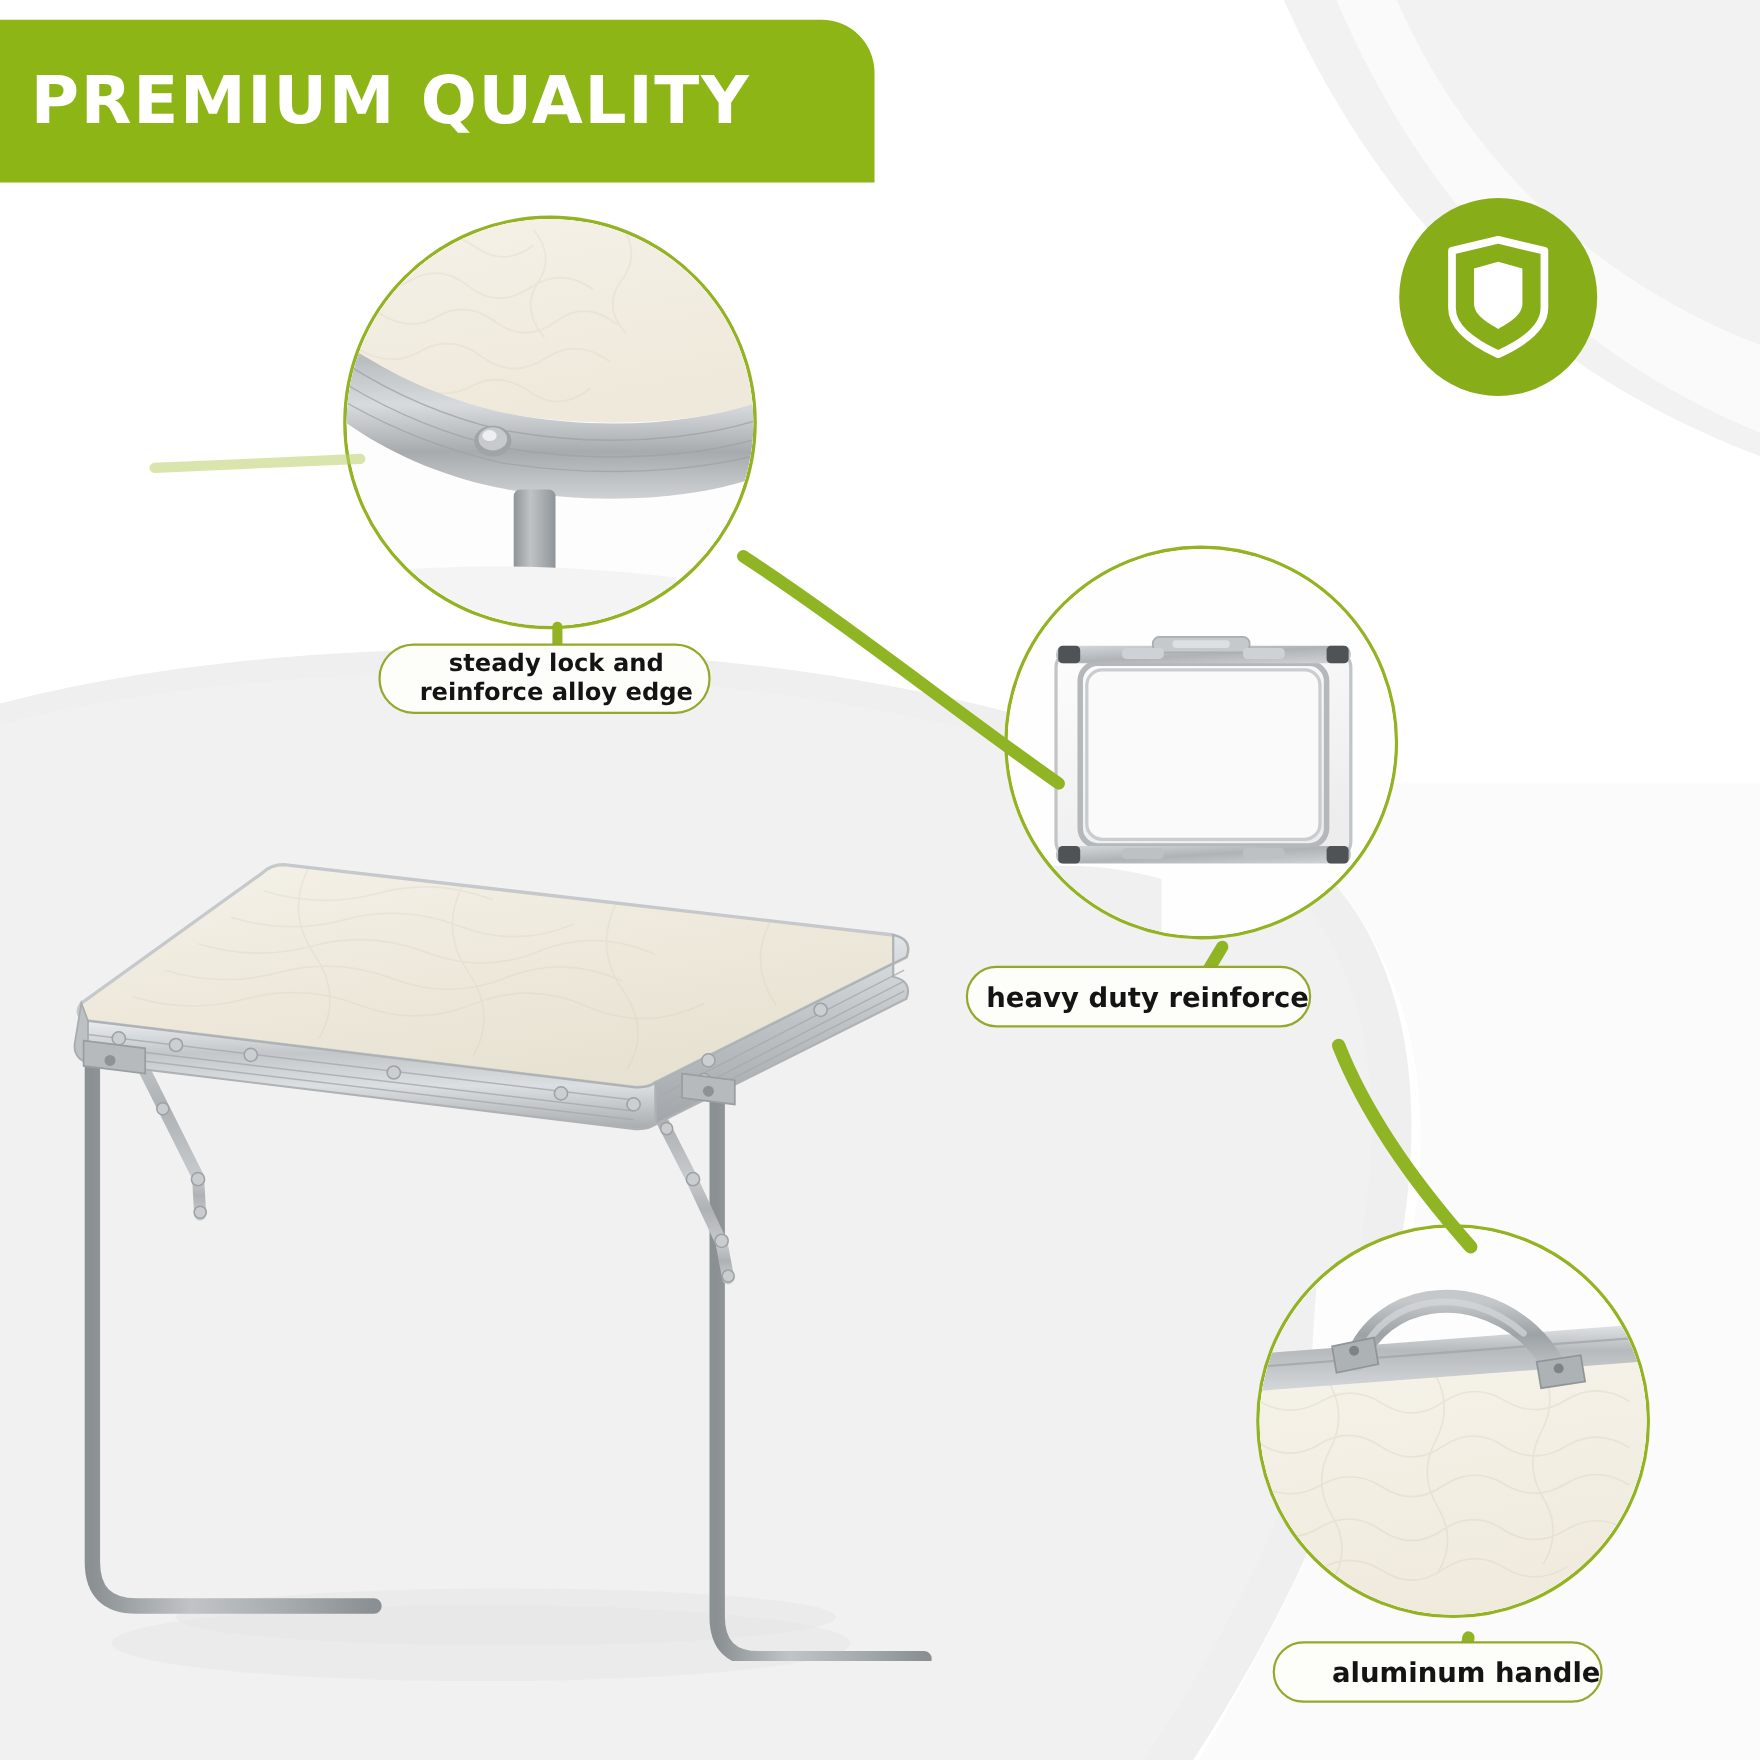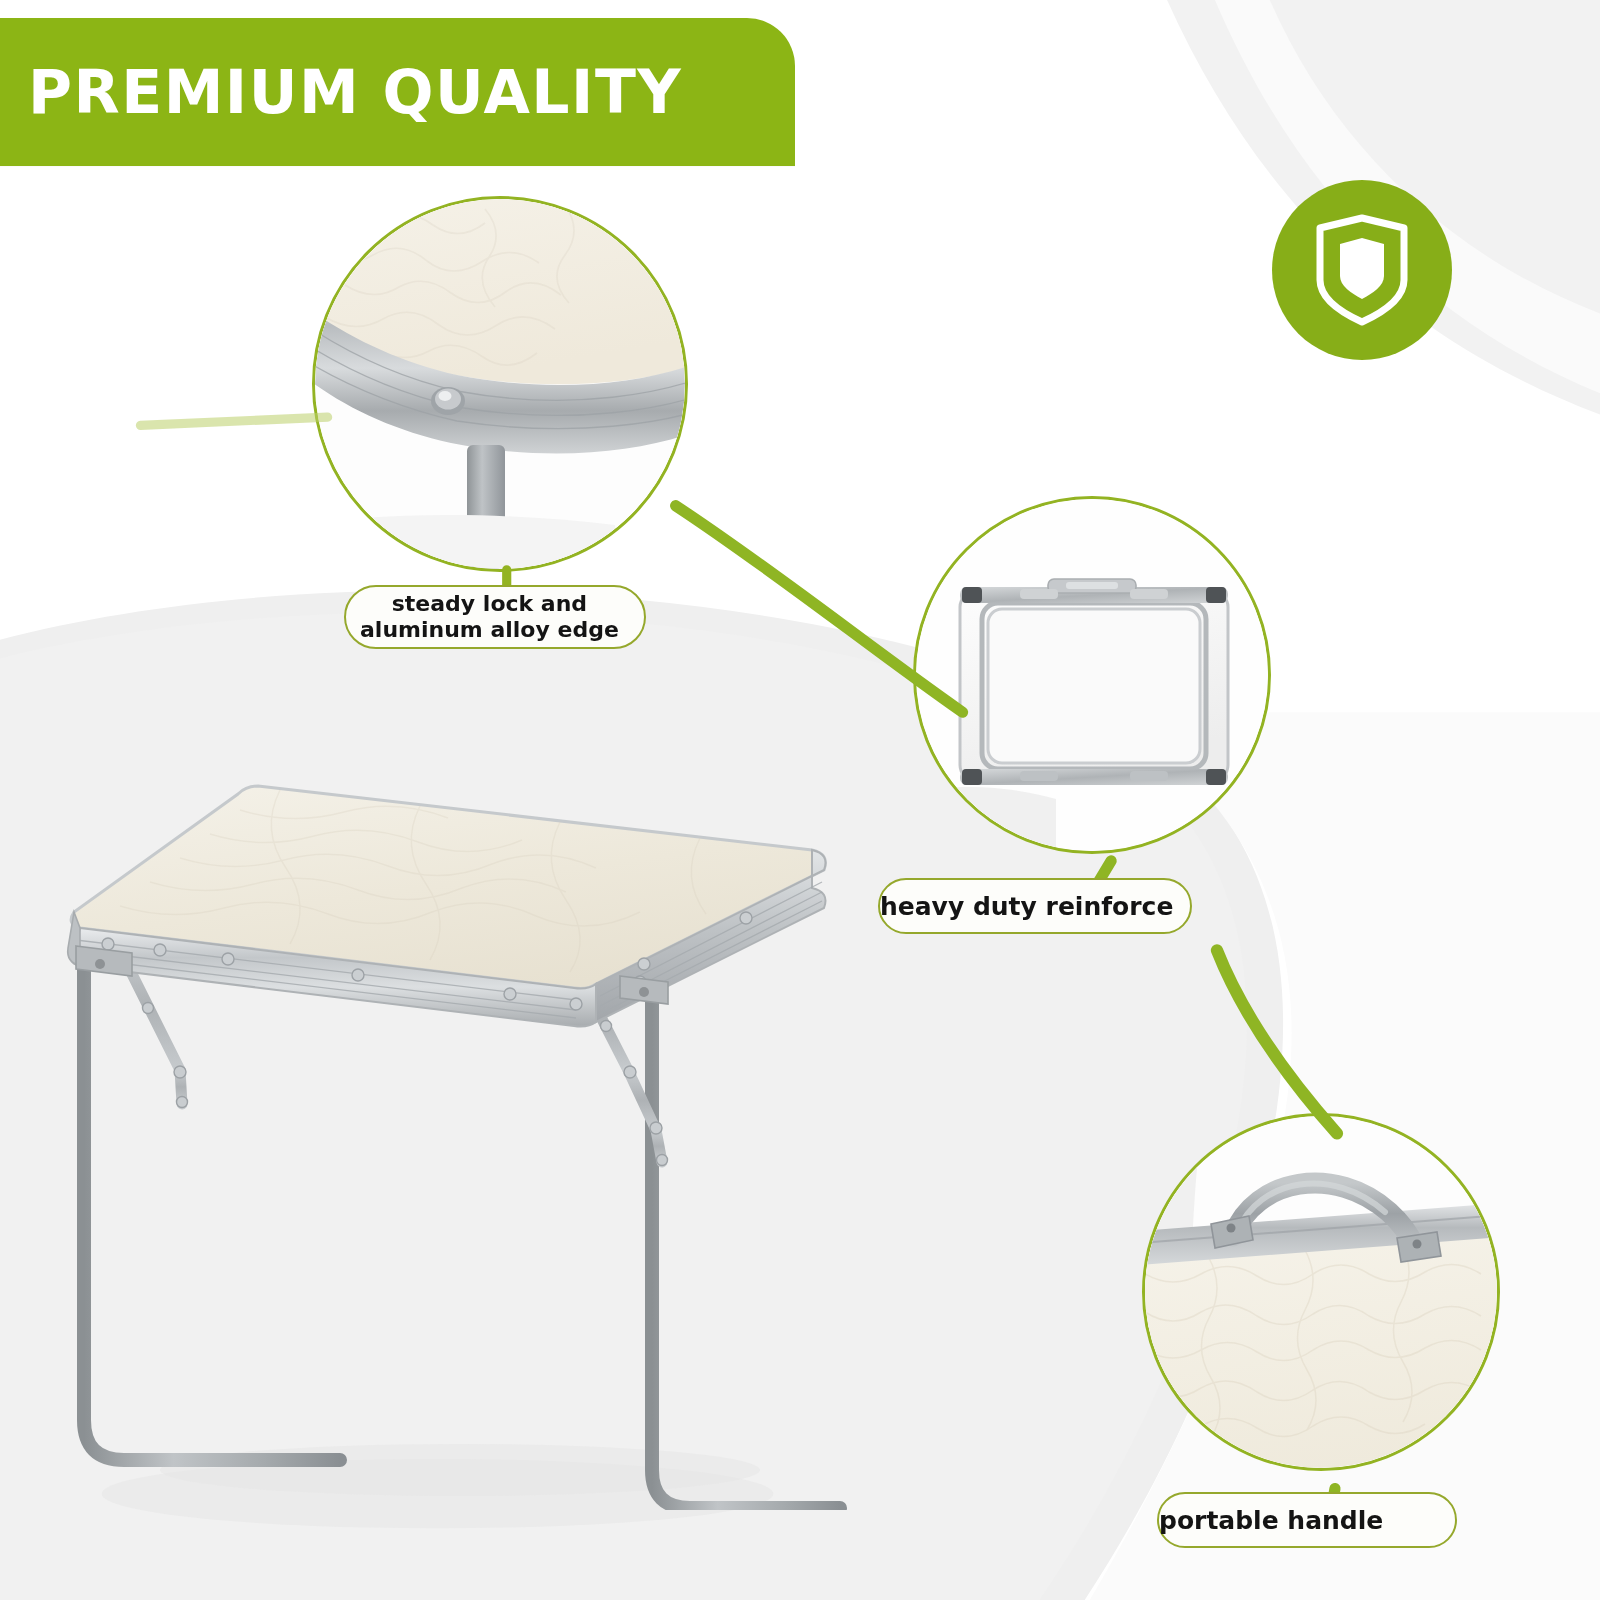--- a/index.html
+++ b/index.html
@@ -53,21 +53,21 @@
   #circle-edge{left:312px;top:196px;width:370px;height:370px;}
   #circle-folded{left:913px;top:496px;width:352px;height:352px;}
   #circle-handle{left:1142px;top:1113px;width:352px;height:352px;}
 
   
   .pill{
     position:absolute;
     background:#FDFDFA;
     border:2.5px solid #95A82C;
     border-radius:60px;
-    display:flex;align-items:center;justify-content:flex-start;
+    display:flex;align-items:center;justify-content:flex-end;
     text-align:center;
     color:#141414;
     font-weight:bold;
     font-family:"DejaVu Sans","Liberation Sans",sans-serif;
     line-height:1.16;
     box-sizing:border-box;
     z-index:6;
   }
   #pill-edge{left:344px;top:585px;width:302px;height:64px;font-size:22px;padding:0 14px;}
   #pill-reinforce{left:878px;top:878px;width:314px;height:56px;font-size:25px;}
@@ -186,21 +186,21 @@
         <rect x="152" y="246" width="38" height="140" rx="6" fill="url(#legGrad)"></rect>
 
         <path d="M-40,330 C60,312 180,312 300,326 L300,370 L-40,370 Z" fill="#F4F4F4"></path>
       </g>
     </svg>
   </div>
 
   <div id="pill-edge" class="pill">
     <div>
       <span class="pill-line">steady  lock and</span>
-      <span class="pill-line">aluminum  alloy edge</span>
+      <span class="pill-line">reinforce  alloy edge</span>
     </div>
   </div>
 
   <div id="circle-folded" class="callout-circle">
     <svg class="circle-inner" viewBox="0 0 352 352">
       <defs>
         <linearGradient id="panelGrad" x1="0" y1="0" x2="0.4" y2="1">
           <stop offset="0" stop-color="#FDFDFD"></stop>
           <stop offset="1" stop-color="#EDEDED"></stop>
         </linearGradient>
@@ -292,21 +292,21 @@
 
         <path d="M66,108 L104,100 L108,124 L70,132 Z" fill="#ADB2B5" stroke="#90959A" stroke-width="1.6"></path>
         <path d="M252,122 L292,116 L296,140 L256,146 Z" fill="#ADB2B5" stroke="#90959A" stroke-width="1.6"></path>
         <circle cx="86" cy="112" r="4.5" fill="#7E8387"></circle>
         <circle cx="272" cy="128" r="4.5" fill="#7E8387"></circle>
       </g>
     </svg>
   </div>
 
   <div id="pill-handle" class="pill">
-    <span class="pill-line">portable  handle</span>
+    <span class="pill-line">aluminum  handle</span>
   </div>
 
   <svg id="main-product" viewBox="0 0 840 740">
     <defs>
       <linearGradient id="mTop" x1="0.1" y1="0" x2="0.6" y2="1">
         <stop offset="0" stop-color="#F4F1E8"></stop>
         <stop offset="0.55" stop-color="#EDE8DA"></stop>
         <stop offset="1" stop-color="#E7E1D1"></stop>
       </linearGradient>
       <linearGradient id="mEdgeF" x1="0" y1="0" x2="0" y2="1">

